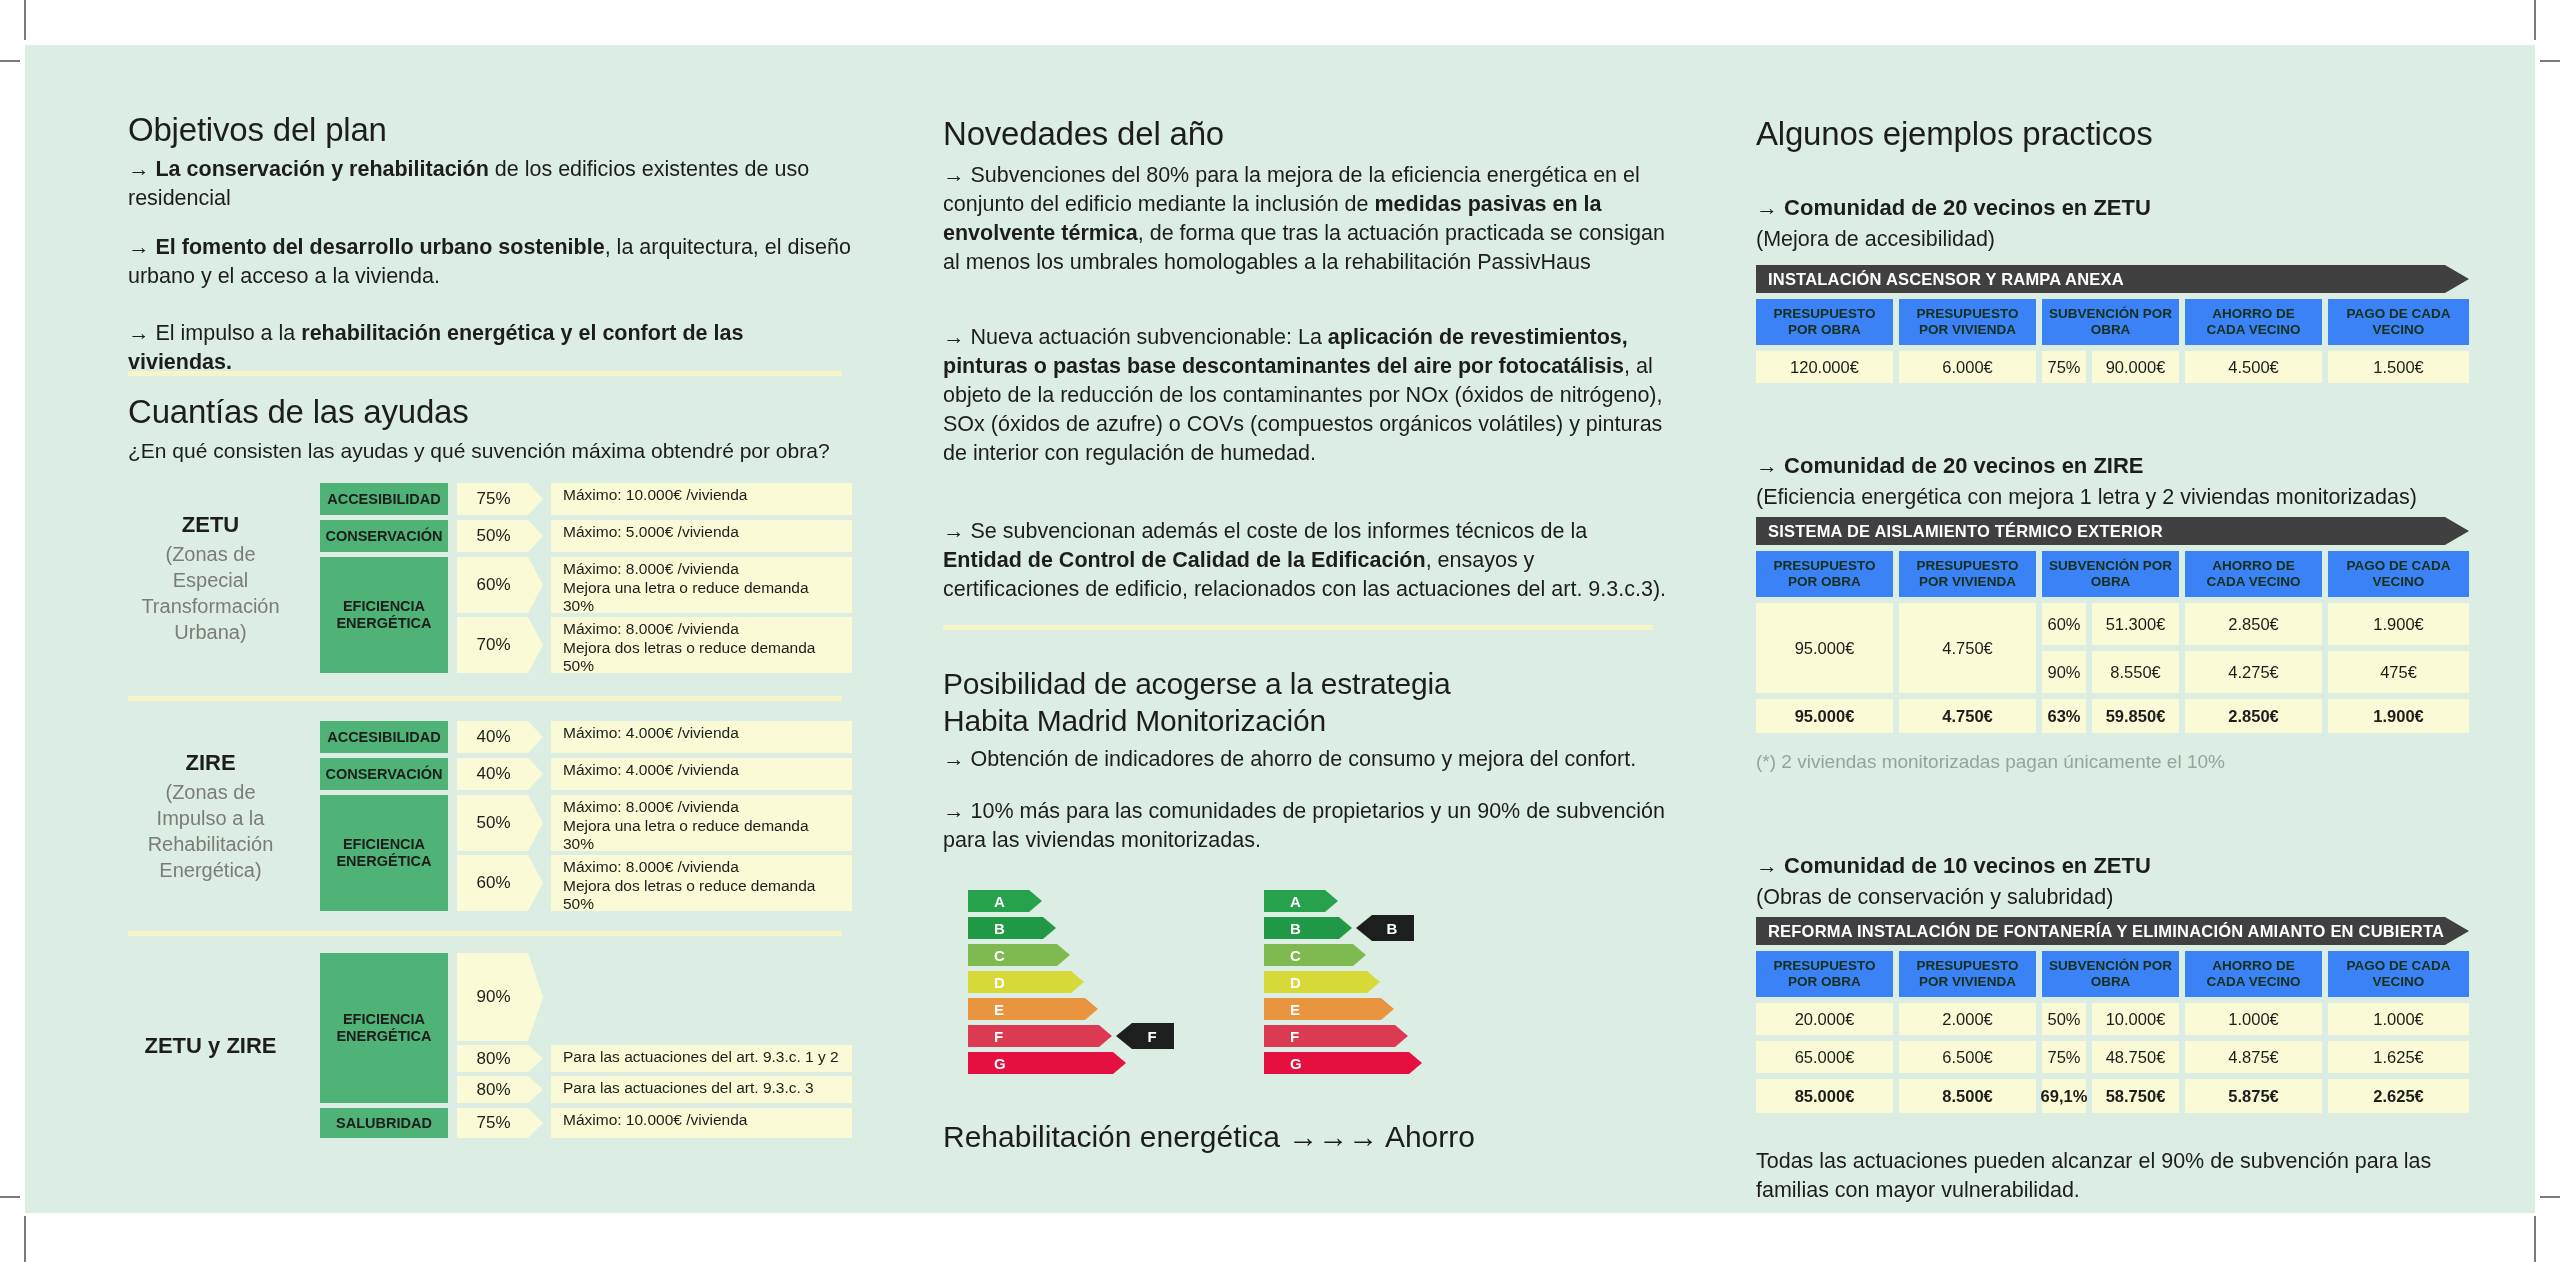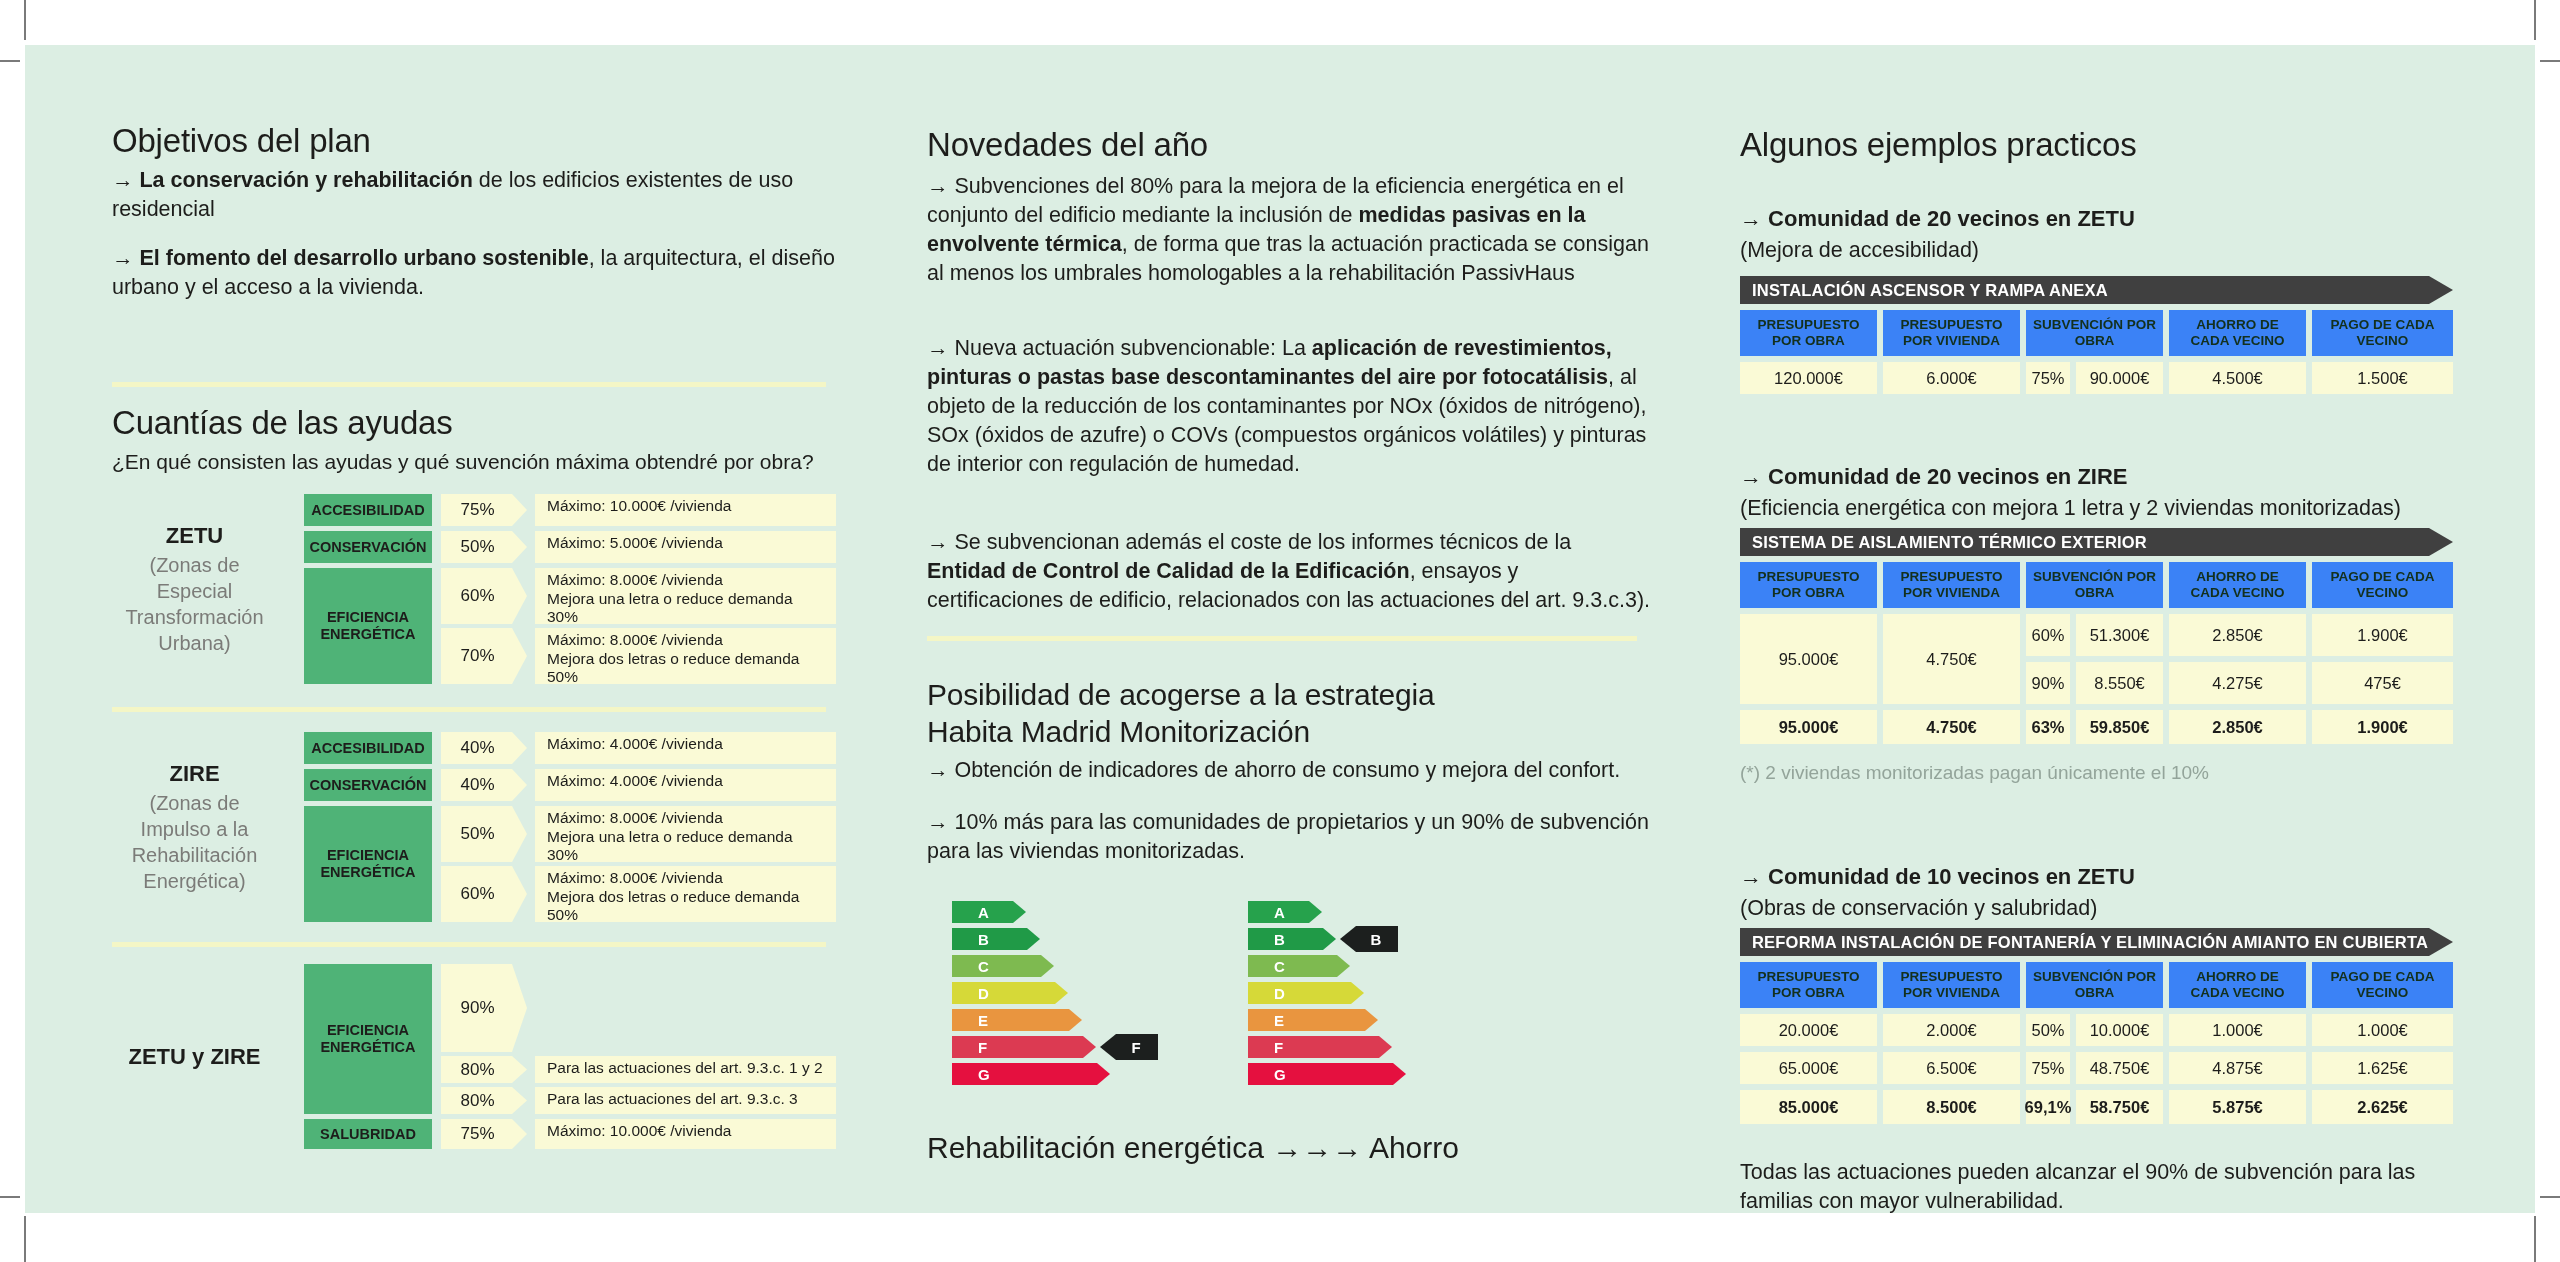--- a/index.html
+++ b/index.html
@@ -1,20 +1,20 @@
 <!DOCTYPE html>
 <html><head>
 <meta charset="utf-8">
 <style>
   html,body{margin:0;padding:0}
   body{width:2560px;height:1262px;background:#ffffff;position:relative;overflow:hidden;
        font-family:"Liberation Sans",sans-serif;color:#1d1d1b;}
   .sheet{position:absolute;left:25px;top:45px;width:2510px;height:1168px;background:#dceee3;}
   .crop{position:absolute;background:#7a7a7a;}
-  .col{position:absolute;top:11px;height:100%;}
+  .col{position:absolute;top:0;height:100%;margin-left:16px;}
   .col1{left:87px;width:724px}
   .col2{left:902px;width:724px}
   .col3{left:1715px;width:745px}
   .abs{position:absolute}
   h2{margin:0;font-weight:500;font-size:33px;letter-spacing:-0.2px;}
   h2.m{font-size:30px;line-height:37px;max-width:600px}
   .body{font-size:21.5px;line-height:29px;}
   .rich b{font-weight:700}
   .divider{height:5px;background:#f4f6c6;width:714px}
   .subtitle{font-size:21px;font-weight:500}
@@ -74,20 +74,21 @@
   <div class="crop" style="left:2540px;top:60px;width:20px;height:2px"></div>
   <div class="crop" style="left:0;top:1196px;width:20px;height:2px"></div>
   <div class="crop" style="left:2540px;top:1196px;width:20px;height:2px"></div>
 
   <div class="sheet">
 
     <section class="col col1">
       <h2 class="abs" style="top:66px">Objetivos del plan</h2>
       <p class="abs body rich" style="top:188px;margin:0"><b>→ El fomento del desarrollo urbano sostenible</b><span>, la arquitectura, el diseño urbano y el acceso a la vivienda.</span></p>
       <p class="abs body rich" style="top:110px;margin:0"><b>→ La conservación y rehabilitación</b><span> de los edificios existentes de uso residencial</span></p>
+      <p class="abs body rich" style="top:274px;margin:0"><span>→ El impulso a la </span><b>rehabilitación energética y el confort de las viviendas.</b></p>
 
       <div class="abs divider" style="top:326px"></div>
 
       <h2 class="abs" style="top:348px">Cuantías de las ayudas</h2>
       <div class="abs subtitle" style="top:394px">¿En qué consisten las ayudas y qué suvención máxima obtendré por obra?</div>
 
       <div class="abs zone" style="top:438px">
         <div class="zlabel">
           <div class="zname">ZETU</div>
           <div class="zarea">(Zonas de Especial Transformación Urbana)</div>

